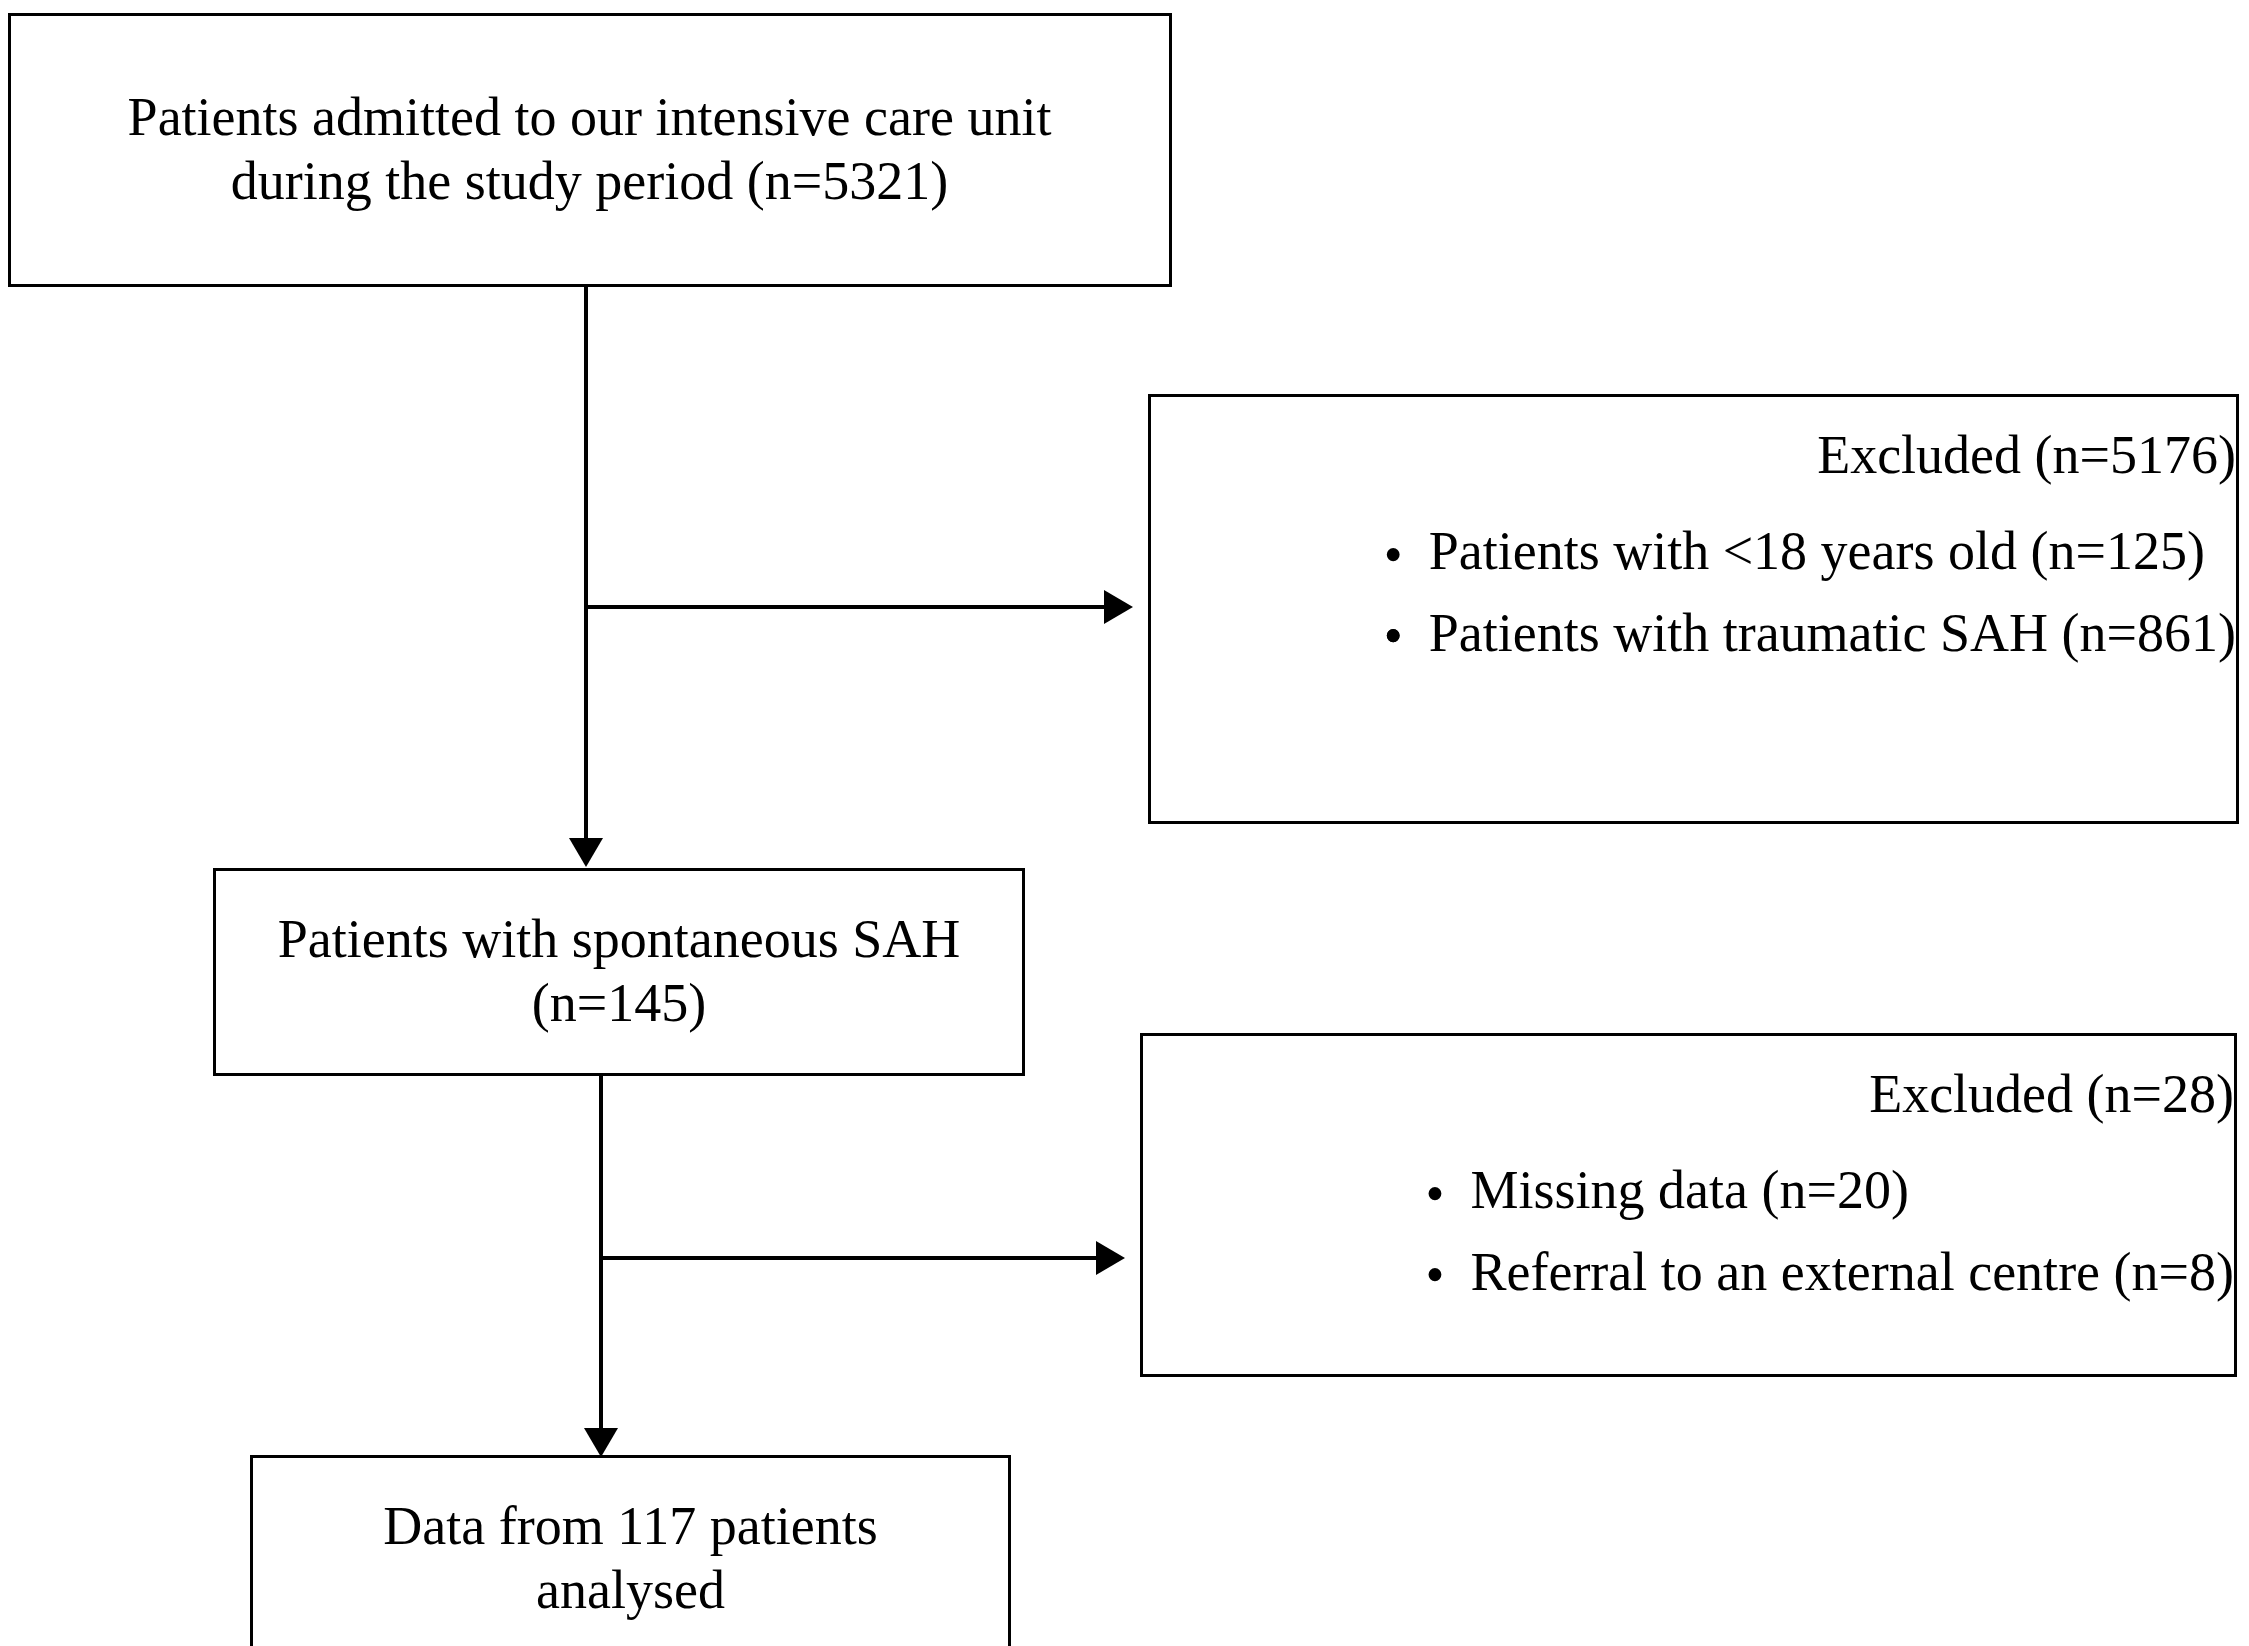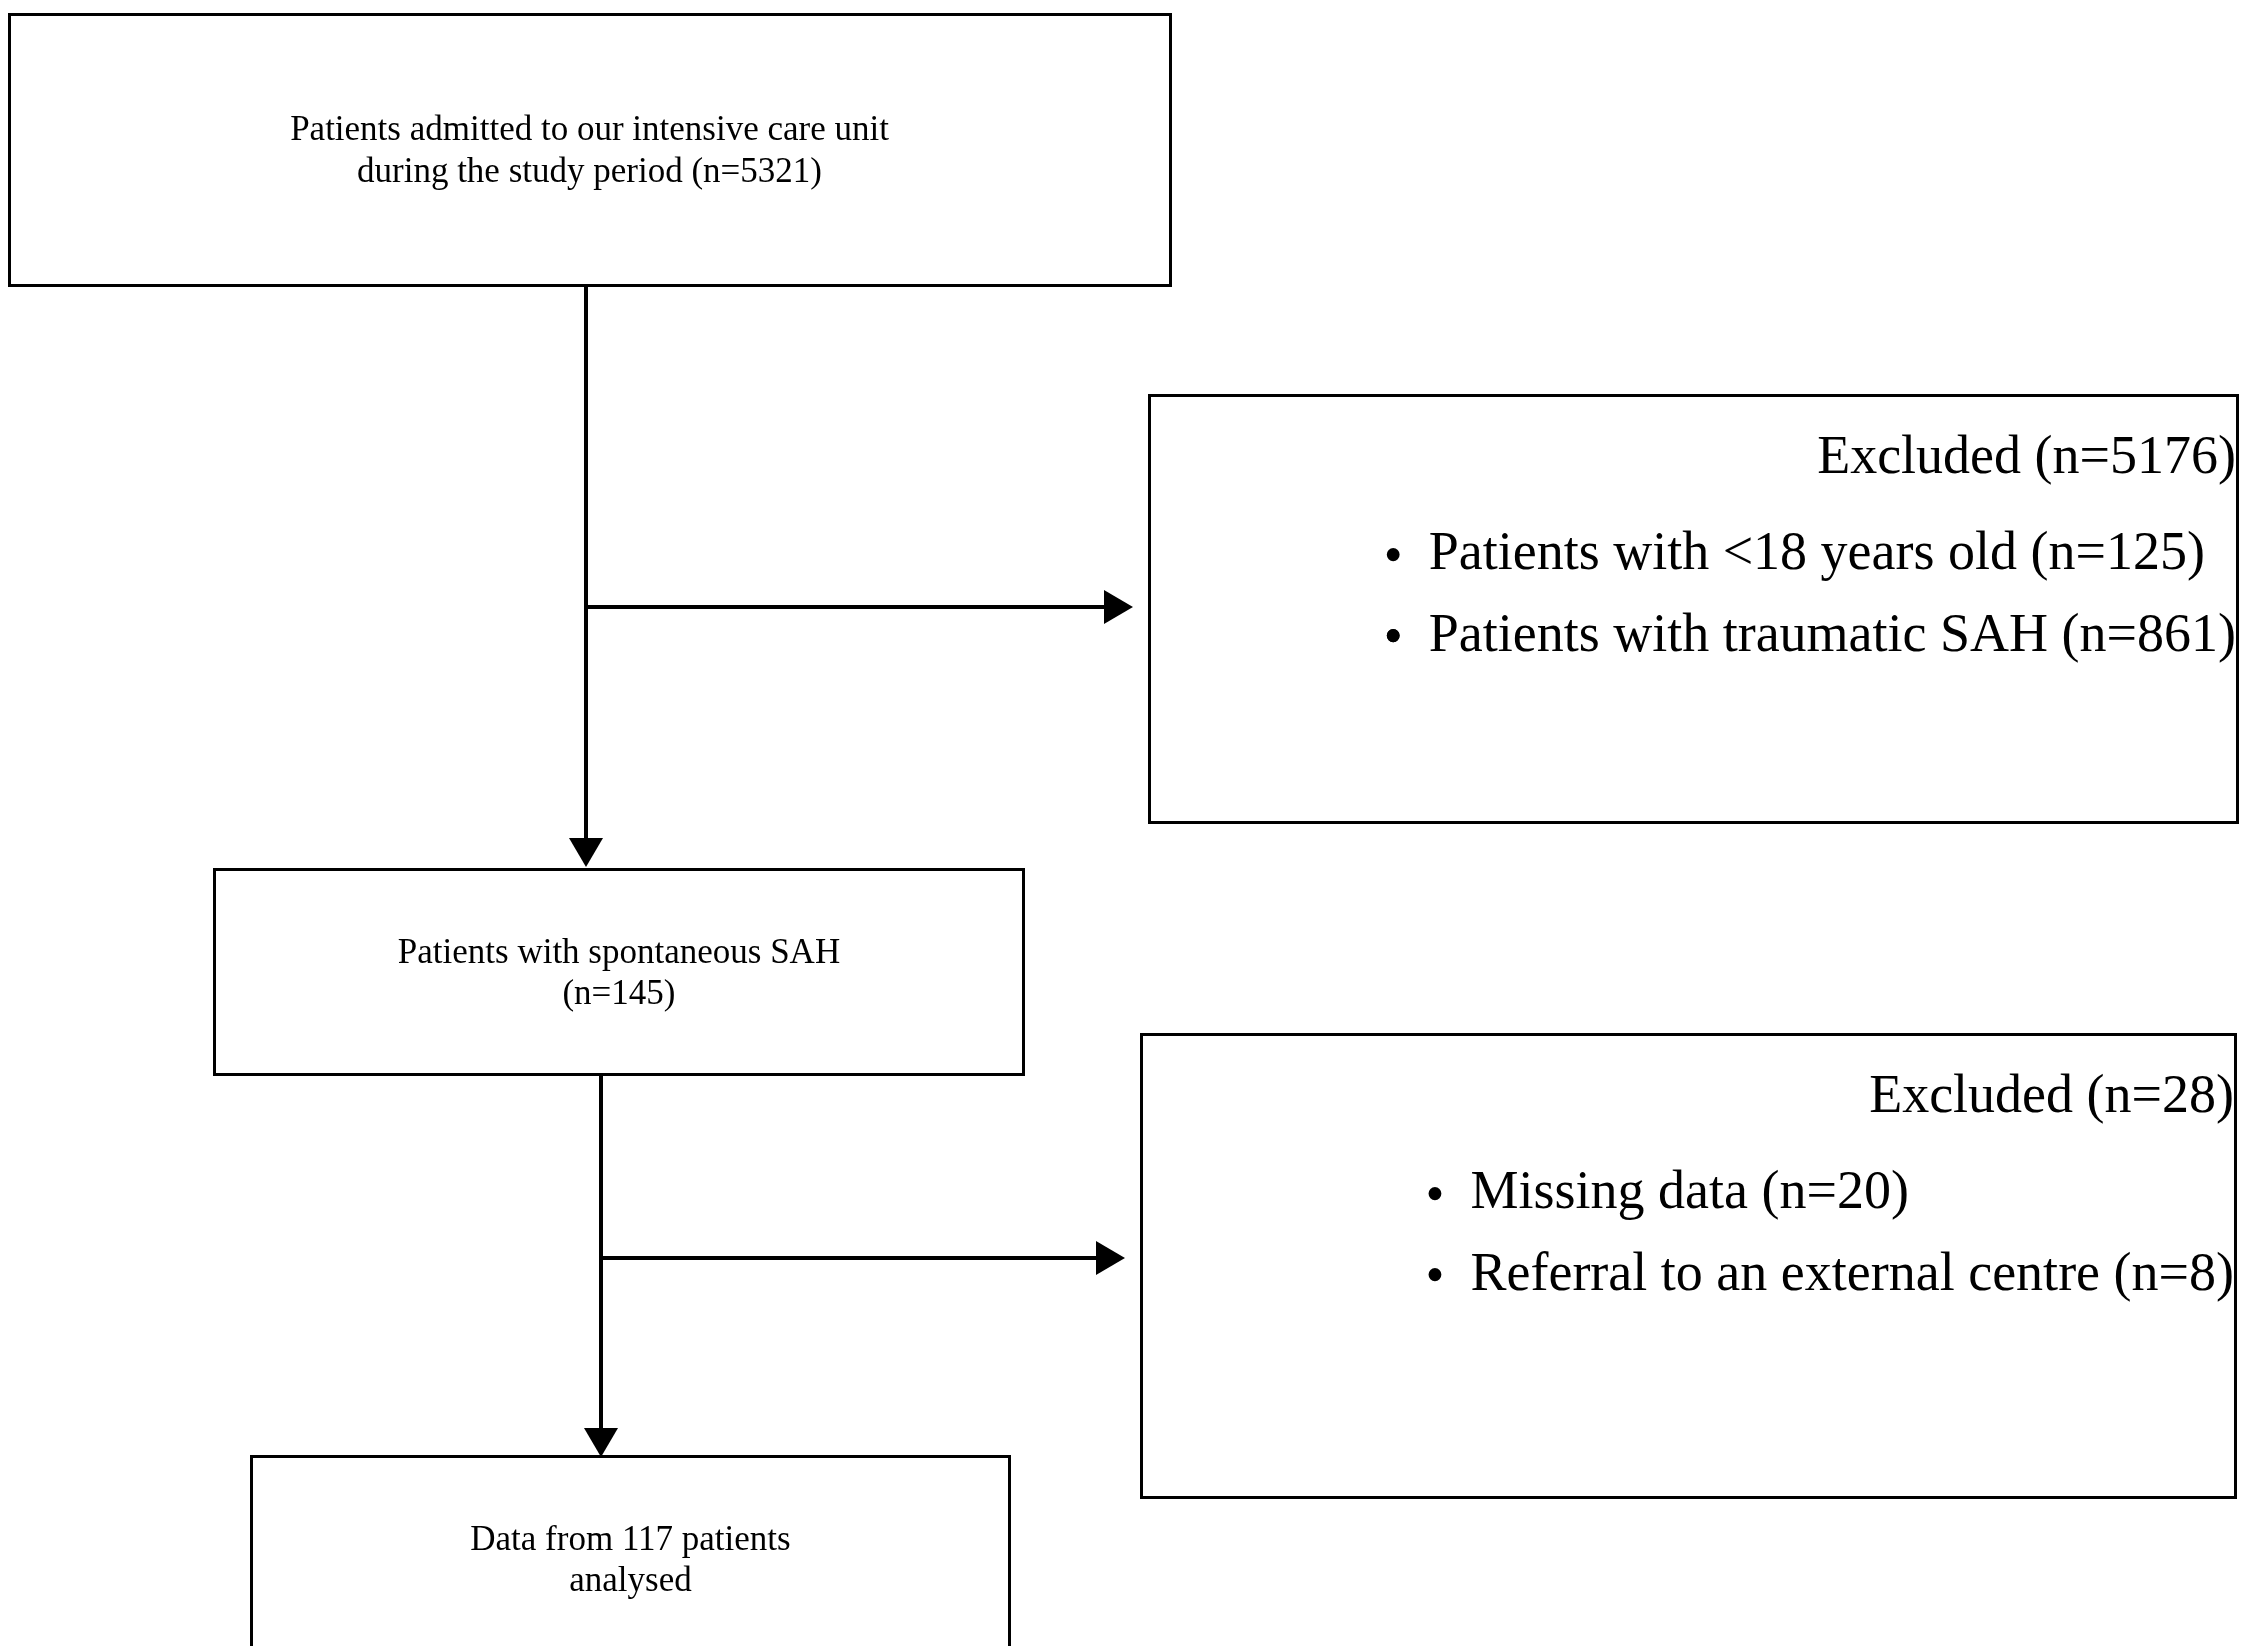--- a/index.html
+++ b/index.html
@@ -25,21 +25,21 @@
     border: 3.8px solid #000000;
     background: #ffffff;
     display: flex;
     flex-direction: column;
     justify-content: center;
     align-items: center;
   }
   .box-center {
     text-align: center;
     line-height: 1.18;
-    font-size: 35px;
+    font-size: 54px;
     padding: 0 17.5px;
   }
   .box-left {
     align-items: flex-end;
     justify-content: flex-start;
   }
   .excl-title {
     font-size: 54px;
     line-height: 1.1;
     margin: 29px 0 0 27.5px;
@@ -135,21 +135,21 @@
       <div>(n=145)</div>
     </div>
   </div>
 
   <div class="vline" style="left:599px; top:1076px; height:352px;"></div>
   <div class="arrow-down" style="left:584px; top:1428px;"></div>
 
   <div class="hline" style="left:599px; top:1256px; width:497px;"></div>
   <div class="arrow-right" style="left:1096px; top:1241px;"></div>
 
-  <div class="box box-left" style="left:1140px; top:1033px; width:1097px; height:466px;">
+  <div class="box box-left" style="left:1140px; top:1033px; width:1097px; height:344px;">
     <div class="excl-title">Excluded (n=28)</div>
     <ul class="excl-list">
       <li>
         <span class="bullet">•</span>
         <span>Missing data (n=20)</span>
       </li>
       <li>
         <span class="bullet">•</span>
         <span>Referral to an external centre (n=8)</span>
       </li>

